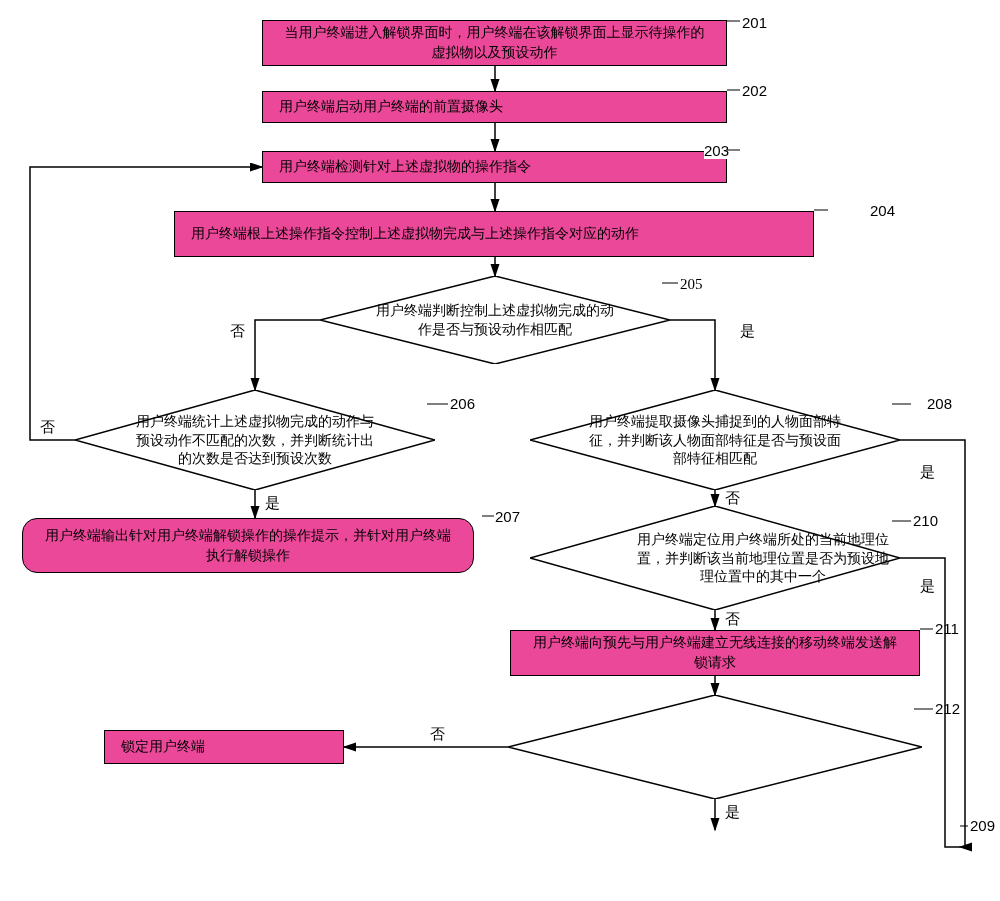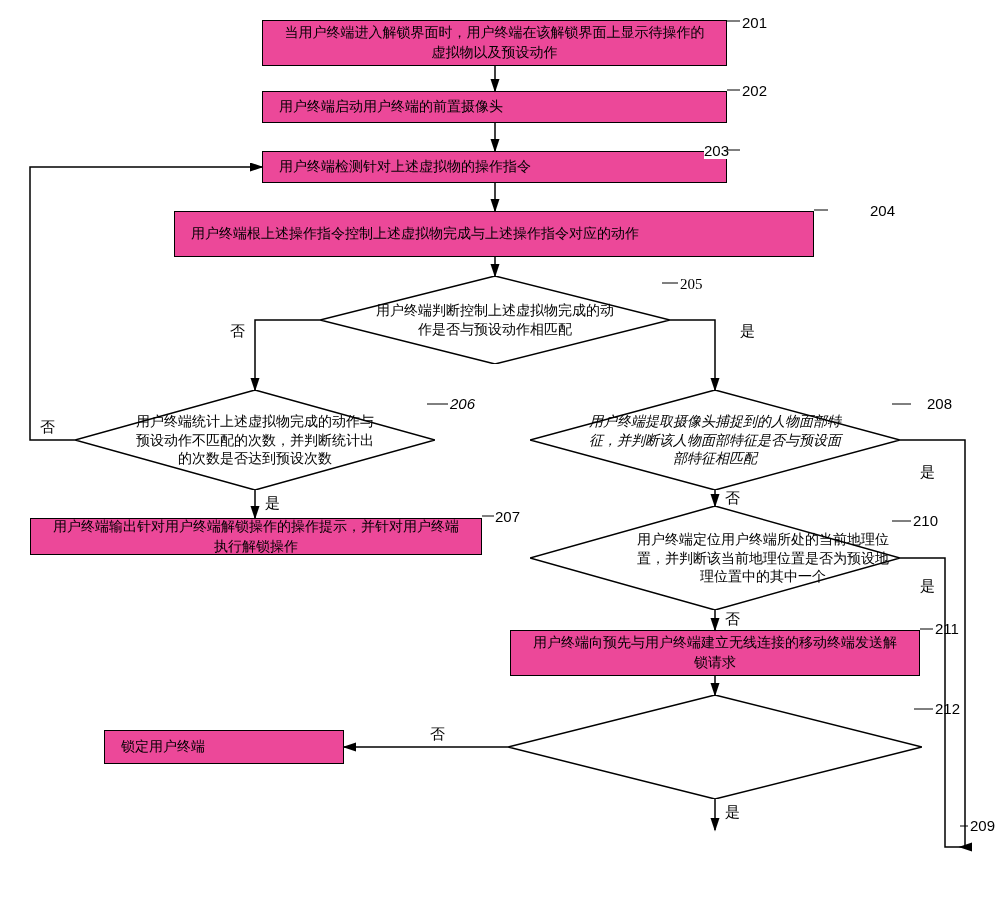--- a/index.html
+++ b/index.html
@@ -92,29 +92,29 @@
 
   <div class="diamond" style="left:75px; top:390px; width:360px; height:100px;">
     <svg width="360" height="100">
         <polygon points="180,0 360,50 180,100 0,50" fill="#fff" stroke="#000" stroke-width="1.5"></polygon>
       </svg>
     <div class="dtext" style="left:55px; top:12px; width:250px; height:76px;">
         <span>用户终端统计上述虚拟物完成的动作与预设动作不匹配的次数，并判断统计出的次数是否达到预设次数</span>
       </div>
   </div>
 
-  <div class="box" style="left:30px; top:518px; width:452px; height:37px;">
+  <div class="box" style="left:22px; top:518px; width:452px; height:55px;border-radius:15px;">
       <span>用户终端输出针对用户终端解锁操作的操作提示，并针对用户终端执行解锁操作</span>
     </div>
 
   <div class="diamond" style="left:530px; top:390px; width:370px; height:100px;">
     <svg width="370" height="100">
         <polygon points="185,0 370,50 185,100 0,50" fill="#fff" stroke="#000" stroke-width="1.5"></polygon>
       </svg>
-    <div class="dtext" style="left:58px; top:11px; width:254px; height:78px;font-style:italic;">
+    <div class="dtext" style="left:58px; top:11px; width:254px; height:78px;">
         <span>用户终端提取摄像头捕捉到的人物面部特征，并判断该人物面部特征是否与预设面部特征相匹配</span>
       </div>
   </div>
 
   <div class="diamond" style="left:530px; top:506px; width:370px; height:104px;">
     <svg width="370" height="104">
         <polygon points="185,0 370,52 185,104 0,52" fill="#fff" stroke="#000" stroke-width="1.5"></polygon>
       </svg>
     <div class="dtext" style="left:56px; top:13px; width:258px; height:78px;margin-left:48px;">
         <span>用户终端定位用户终端所处的当前地理位置，并判断该当前地理位置是否为预设地理位置中的其中一个</span>
@@ -134,21 +134,21 @@
   <div class="box" style="left:104px; top:730px; width:240px; height:34px;">
       <span>锁定用户终端</span>
     </div>
 
 
   <div class="label" style="left:742px; top:14px;">201</div>
   <div class="label" style="left:742px; top:82px;">202</div>
   <div class="label" style="left:704px; top:142px;">203</div>
   <div class="label" style="left:830px; top:202px;margin-left:40px;">204</div>
   <div class="label" style="left:680px; top:276px;font-family:Liberation Serif, serif;">205</div>
-  <div class="label" style="left:450px; top:395px;font-style:italic;">206</div>
+  <div class="label" style="left:450px; top:395px;">206</div>
   <div class="label" style="left:495px; top:508px;">207</div>
   <div class="label" style="left:913px; top:395px;margin-left:14px;">208</div>
   <div class="label" style="left:913px; top:512px;">210</div>
   <div class="label" style="left:935px; top:620px;">211</div>
   <div class="label" style="left:935px; top:700px;">212</div>
   <div class="label" style="left:970px; top:817px;">209</div>
 
   <div class="yn" style="left:230px; top:322px;">否</div>
   <div class="yn" style="left:740px; top:322px;">是</div>
   <div class="yn" style="left:40px; top:418px;">否</div>

